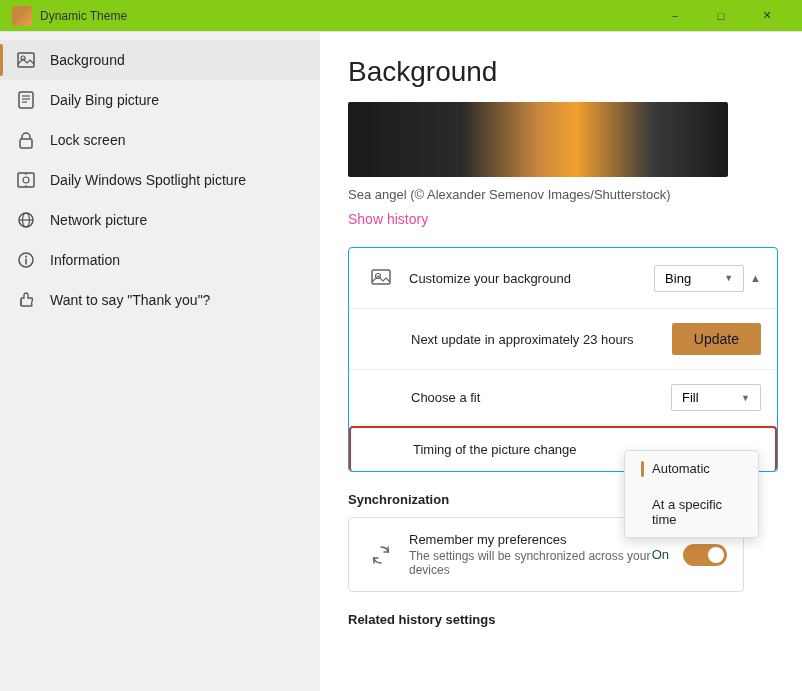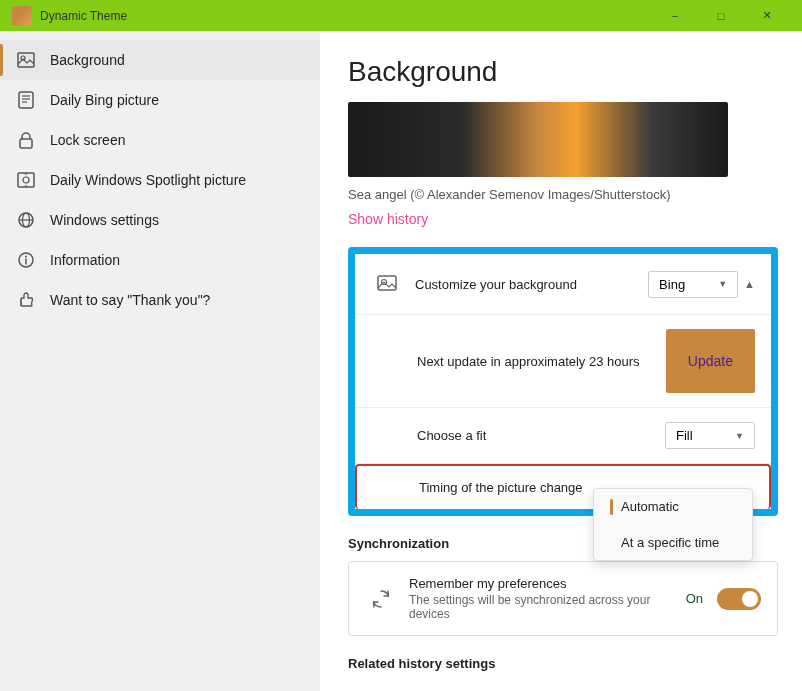--- a/index.html
+++ b/index.html
@@ -120,21 +120,21 @@
     }
     .show-history-link {
       color: #ec4899;
       font-size: 14px;
       cursor: pointer;
       text-decoration: none;
       display: inline-block;
       margin-bottom: 20px;
     }
     .settings-card {
-      border: 7px solid #0ea5e9;
+      border: 1px solid #0ea5e9;
       border-radius: 4px;
       width: 430px;
       overflow: visible;
       position: relative;
     }
     .settings-row {
       display: flex;
       align-items: center;
       padding: 14px 16px;
       border-bottom: 1px solid #eee;
@@ -183,24 +183,24 @@
       min-width: 90px;
       justify-content: space-between;
       gap: 8px;
     }
     .chevron-up, .chevron-down {
       font-size: 9px;
       color: #666;
     }
     .update-btn {
       background: #c8873f;
-      color: #4c1d95;
+      color: #0f172a;
       border: none;
       border-radius: 2px;
-      padding: 24px 22px;
+      padding: 8px 22px;
       font-size: 14px;
       cursor: pointer;
       font-weight: 500;
     }
     .timing-row {
       border: 2px solid #c0392b;
       border-radius: 4px;
       position: relative;
       overflow: visible;
     }
@@ -208,21 +208,21 @@
       position: relative;
     }
     .timing-dropdown-menu {
       position: absolute;
       top: 0;
       right: 0;
       background: #f9f9f9;
       border: 1px solid #ddd;
       border-radius: 4px;
       box-shadow: 0 4px 12px rgba(0,0,0,0.15);
-      width: 160px;
+      width: 135px;
       z-index: 10;
       overflow: hidden;
     }
     .timing-menu-item {
       padding: 10px 16px;
       font-size: 13px;
       color: #222;
       cursor: pointer;
       display: flex;
       align-items: center;
@@ -240,21 +240,21 @@
     }
     .sync-section-title {
       font-size: 13px;
       font-weight: 600;
       color: #222;
       margin: 20px 0 10px 0;
     }
     .sync-card {
       border: 1px solid #ddd;
       border-radius: 4px;
-      width: 430px;
+      width: 396px;
     }
     .sync-row {
       display: flex;
       align-items: center;
       padding: 14px 16px;
     }
     .sync-icon {
       width: 32px;
       height: 32px;
       margin-right: 12px;
@@ -358,21 +358,21 @@
     </div>
 
     <div class="sidebar-item">
       <div class="sidebar-icon">
         <svg width="18" height="18" viewBox="0 0 18 18" fill="none">
           <circle cx="9" cy="9" r="7" stroke="#555" stroke-width="1.5" fill="none"></circle>
           <ellipse cx="9" cy="9" rx="3.5" ry="7" stroke="#555" stroke-width="1.2" fill="none"></ellipse>
           <line x1="2" y1="9" x2="16" y2="9" stroke="#555" stroke-width="1.2"></line>
         </svg>
       </div>
-      <span>Windows settings</span>
+      <span>Network picture</span>
     </div>
 
     <div class="sidebar-item">
       <div class="sidebar-icon">
         <svg width="18" height="18" viewBox="0 0 18 18" fill="none">
           <circle cx="9" cy="9" r="7" stroke="#555" stroke-width="1.5" fill="none"></circle>
           <line x1="9" y1="8" x2="9" y2="13" stroke="#555" stroke-width="1.5" stroke-linecap="round"></line>
           <circle cx="9" cy="5.5" r="1" fill="#555"></circle>
         </svg>
       </div>

